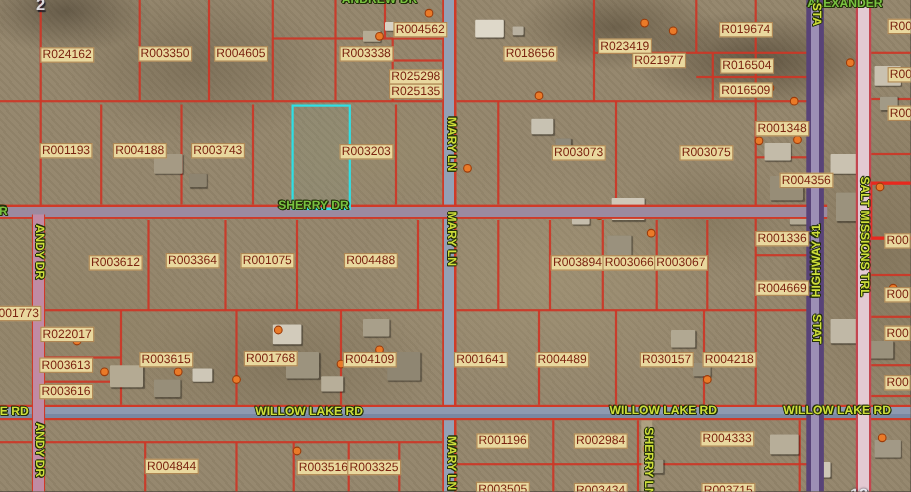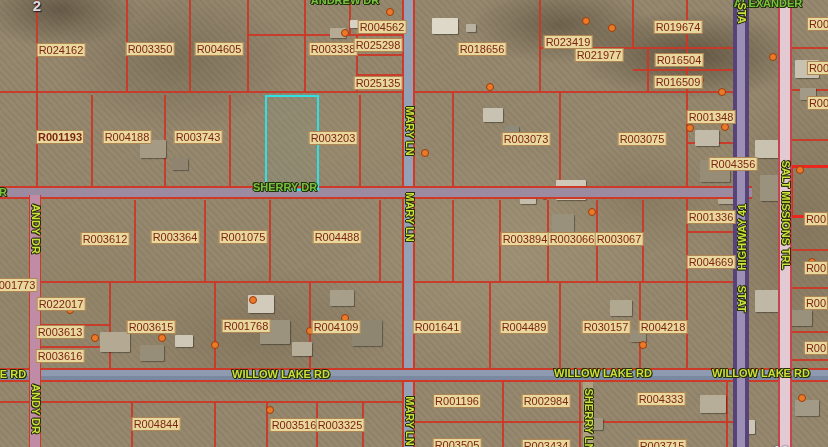--- a/index.html
+++ b/index.html
@@ -197,53 +197,53 @@
     <div class="dot" style="left: 95px; top: 338px;"></div>
     <div class="dot" style="left: 270px; top: 410px;"></div>
     <div class="dot" style="left: 740px; top: 392px;"></div>
     <div class="dot" style="left: 802px; top: 398px;"></div>
     <div class="dot" style="left: 588px; top: 408px;"></div>
     <div class="parcel-label" style="left: 61px; top: 50px;">R024162</div>
     <div class="parcel-label" style="left: 150px; top: 49px;">R003350</div>
     <div class="parcel-label" style="left: 219px; top: 49px;">R004605</div>
     <div class="parcel-label" style="left: 333px; top: 49px;">R003338</div>
     <div class="parcel-label" style="left: 382px; top: 27px;">R004562</div>
-    <div class="parcel-label" style="left: 378px; top: 45px;">R025298</div>
+    <div class="parcel-label" style="left: 378px; top: 70px;">R025298</div>
     <div class="parcel-label" style="left: 378px; top: 83px;">R025135</div>
     <div class="parcel-label" style="left: 482px; top: 49px;">R018656</div>
     <div class="parcel-label" style="left: 568px; top: 42px;">R023419</div>
     <div class="parcel-label" style="left: 599px; top: 55px;">R021977</div>
     <div class="parcel-label" style="left: 678px; top: 27px;">R019674</div>
     <div class="parcel-label" style="left: 679px; top: 60px;">R016504</div>
     <div class="parcel-label" style="left: 678px; top: 82px;">R016509</div>
     <div class="parcel-label" style="left: 711px; top: 117px;">R001348</div>
     <div class="parcel-label" style="left: 733px; top: 164px;">R004356</div>
     <div class="parcel-label" style="left: 711px; top: 217px;">R001336</div>
     <div class="parcel-label" style="left: 711px; top: 262px;">R004669</div>
     <div class="parcel-label" style="left: 526px; top: 139px;">R003073</div>
     <div class="parcel-label" style="left: 642px; top: 139px;">R003075</div>
-    <div class="parcel-label" style="left: 60px; top: 137px; font-weight: bold;">R001193</div>
+    <div class="parcel-label" style="left: 60px; top: 137px;">R001193</div>
     <div class="parcel-label" style="left: 127px; top: 137px;">R004188</div>
     <div class="parcel-label" style="left: 198px; top: 137px;">R003743</div>
     <div class="parcel-label" style="left: 333px; top: 138px;">R003203</div>
     <div class="parcel-label" style="left: 105px; top: 239px;">R003612</div>
     <div class="parcel-label" style="left: 175px; top: 237px;">R003364</div>
     <div class="parcel-label" style="left: 243px; top: 237px;">R001075</div>
     <div class="parcel-label" style="left: 337px; top: 237px;">R004488</div>
     <div class="parcel-label" style="left: 525px; top: 239px;">R003894</div>
     <div class="parcel-label" style="left: 572px; top: 239px;">R003066</div>
     <div class="parcel-label" style="left: 619px; top: 239px;">R003067</div>
     <div class="parcel-label" style="left: 61px; top: 304px;">R022017</div>
     <div class="parcel-label" style="left: 60px; top: 332px;">R003613</div>
     <div class="parcel-label" style="left: 60px; top: 356px;">R003616</div>
     <div class="parcel-label" style="left: 151px; top: 327px;">R003615</div>
     <div class="parcel-label" style="left: 246px; top: 326px;">R001768</div>
     <div class="parcel-label" style="left: 336px; top: 327px;">R004109</div>
     <div class="parcel-label" style="left: 437px; top: 327px;">R001641</div>
-    <div class="parcel-label" style="left: 524px; top: 327px; text-align: right;">R004489</div>
+    <div class="parcel-label" style="left: 511px; top: 327px; text-align: right;">R004489</div>
     <div class="parcel-label" style="left: 606px; top: 327px;">R030157</div>
     <div class="parcel-label" style="left: 663px; top: 327px;">R004218</div>
     <div class="parcel-label" style="left: 156px; top: 424px;">R004844</div>
     <div class="parcel-label" style="left: 294px; top: 425px;">R003516</div>
     <div class="parcel-label" style="left: 340px; top: 425px;">R003325</div>
     <div class="parcel-label" style="left: 457px; top: 401px;">R001196</div>
     <div class="parcel-label" style="left: 546px; top: 401px;">R002984</div>
     <div class="parcel-label" style="left: 661px; top: 399px;">R004333</div>
     <div class="parcel-label" style="left: 457px; top: 445px;">R003505</div>
     <div class="parcel-label" style="left: 546px; top: 446px;">R003434</div>

